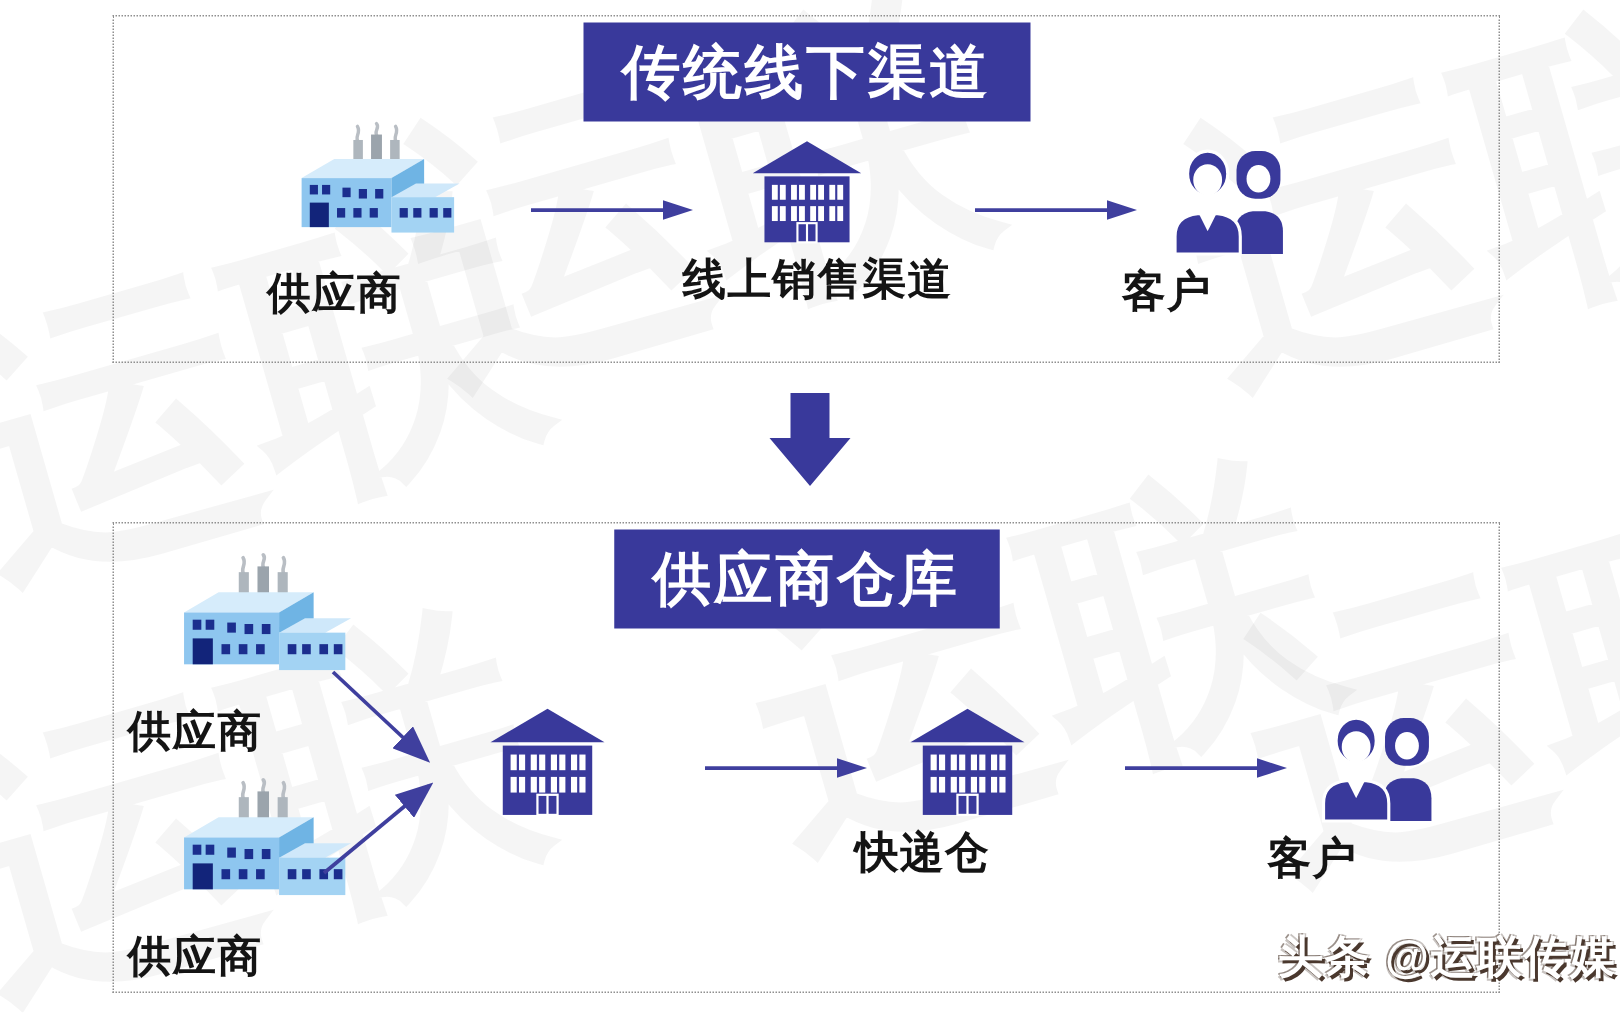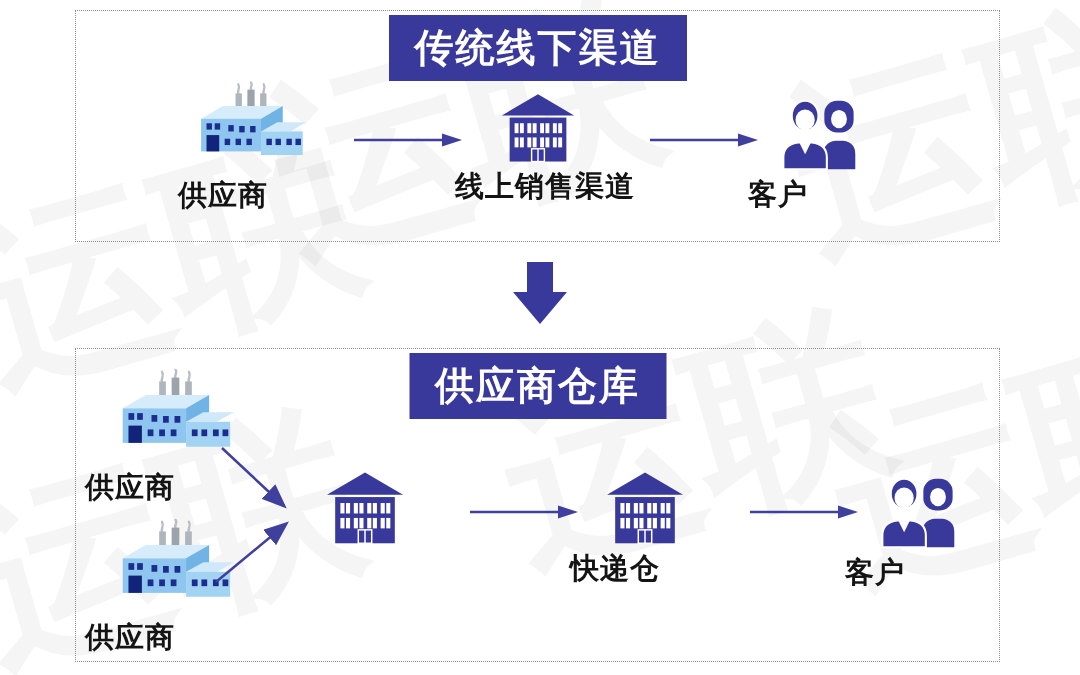--- a/index.html
+++ b/index.html
@@ -210,14 +210,15 @@
       <use href="#sym-harrow"></use>
     </svg>
 
   <div class="node" style="left:845px;top:472px;width:150px">
     <svg class="icon" width="92" height="77">
         <use href="#sym-customers"></use>
       </svg>
     <span class="lbl">客户</span>
   </div>
 
+  <div id="footer-credit">头条 @运联传媒</div>
 
 </div>
 
 </body></html>

